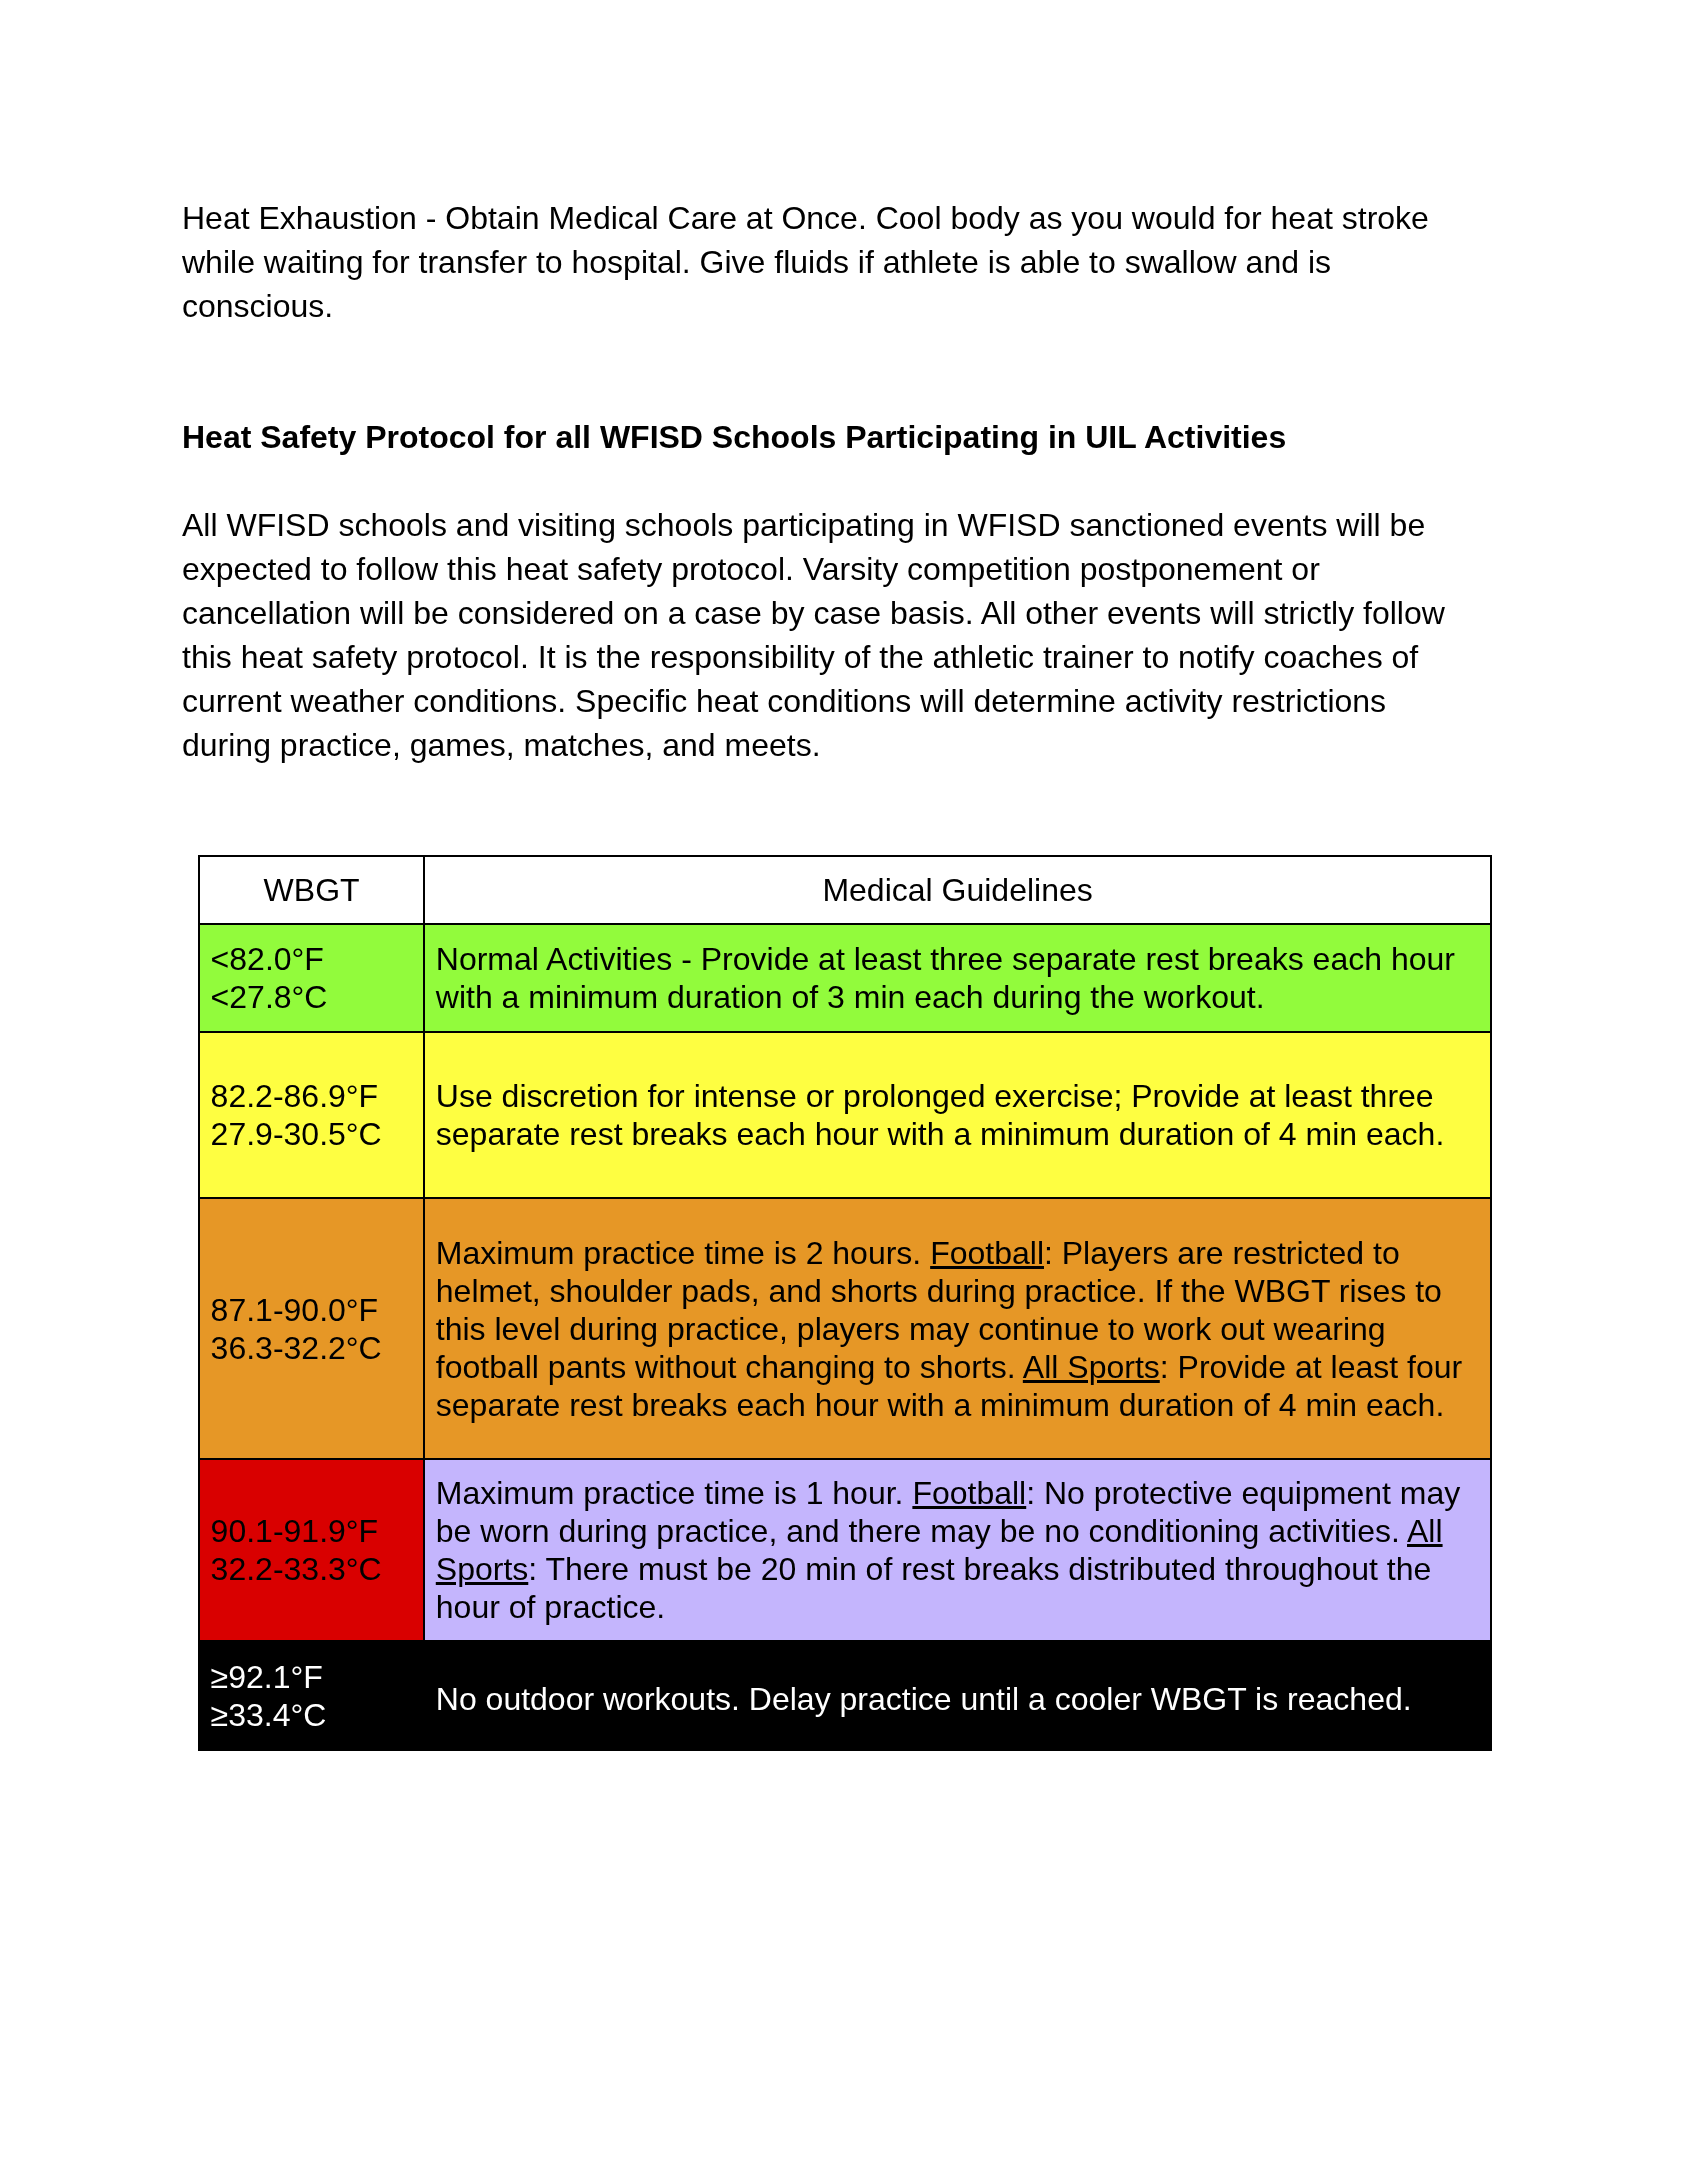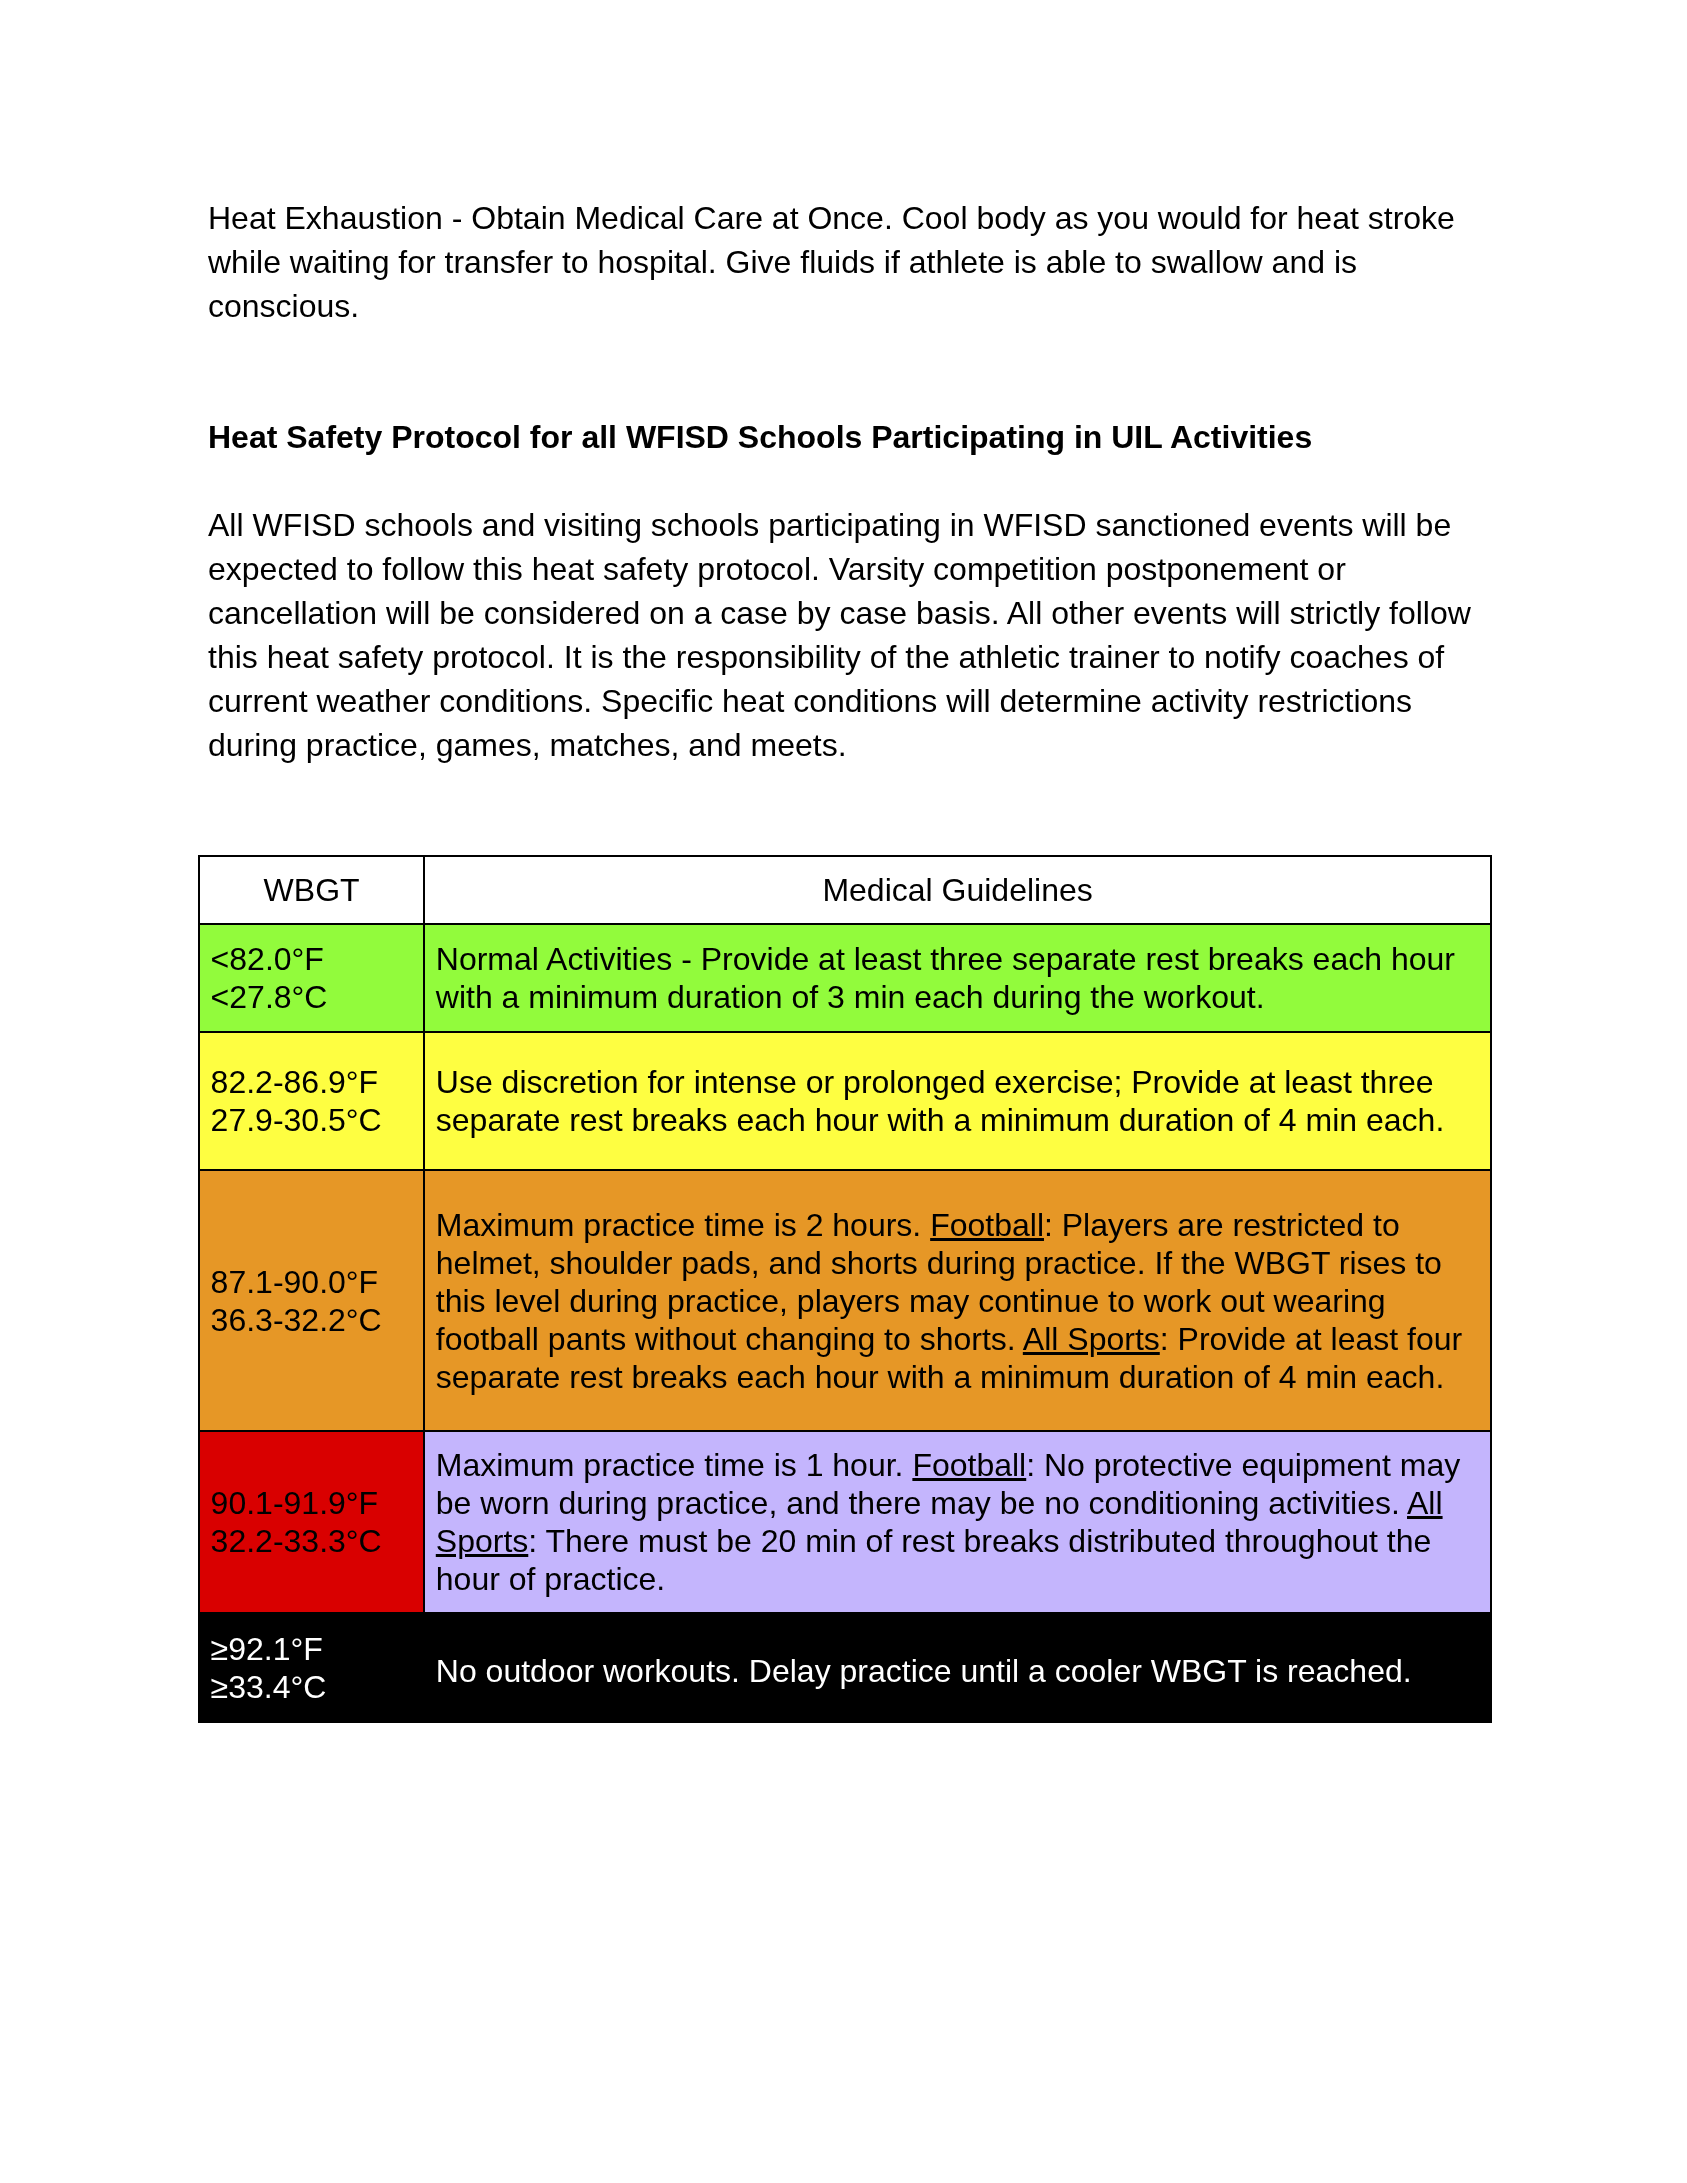--- a/index.html
+++ b/index.html
@@ -1,21 +1,21 @@
 <!DOCTYPE html>
 <html style="font-size:10.6px"><head>
 <meta charset="utf-8">
 <style>
   html, body { margin: 0; padding: 0; background: #ffffff; }
   body {
     width: 1687px; height: 2183px; position: relative; overflow: hidden;
     font-family: "Liberation Sans", sans-serif; color: #000;
   }
   .page-text {
-    position: absolute; left: 208px; width: 1297px;
+    position: absolute; left: 182px; width: 1297px;
     font-size: 32px; line-height: 44px; margin: 0;
   }
   #intro-para { top: 196px; }
   #section-title { top: 415px; font-weight: bold; }
   #body-para { top: 503px; }
   table.wbgt {
     position: absolute; left: 198px; top: 855px; width: 1294px;
     border-collapse: collapse; font-size: 32px; line-height: 38px;
   }
   table.wbgt td, table.wbgt th {
@@ -50,21 +50,21 @@
   <tbody>
     <tr class="lvl-green" style="height:108px">
       <td class="range" style="background:#92FB3C">
         <span class="range-line">&lt;82.0°F</span>
         <span class="range-line">&lt;27.8°C</span>
       </td>
       <td class="guide" style="background:#92FB3C">
         <span>Normal Activities - Provide at least three separate rest breaks each hour with a minimum duration of 3 min each during the workout.</span>
       </td>
     </tr>
-    <tr class="lvl-yellow" style="height:138px">
+    <tr class="lvl-yellow" style="height:166px">
       <td class="range" style="background:#FEFE41">
         <span class="range-line">82.2-86.9°F</span>
         <span class="range-line">27.9-30.5°C</span>
       </td>
       <td class="guide" style="background:#FEFE41">
         <span>Use discretion for intense or prolonged exercise; Provide at least three separate rest breaks each hour with a minimum duration of 4 min each.</span>
       </td>
     </tr>
     <tr class="lvl-orange" style="height:261px">
       <td class="range" style="background:#E69726">

